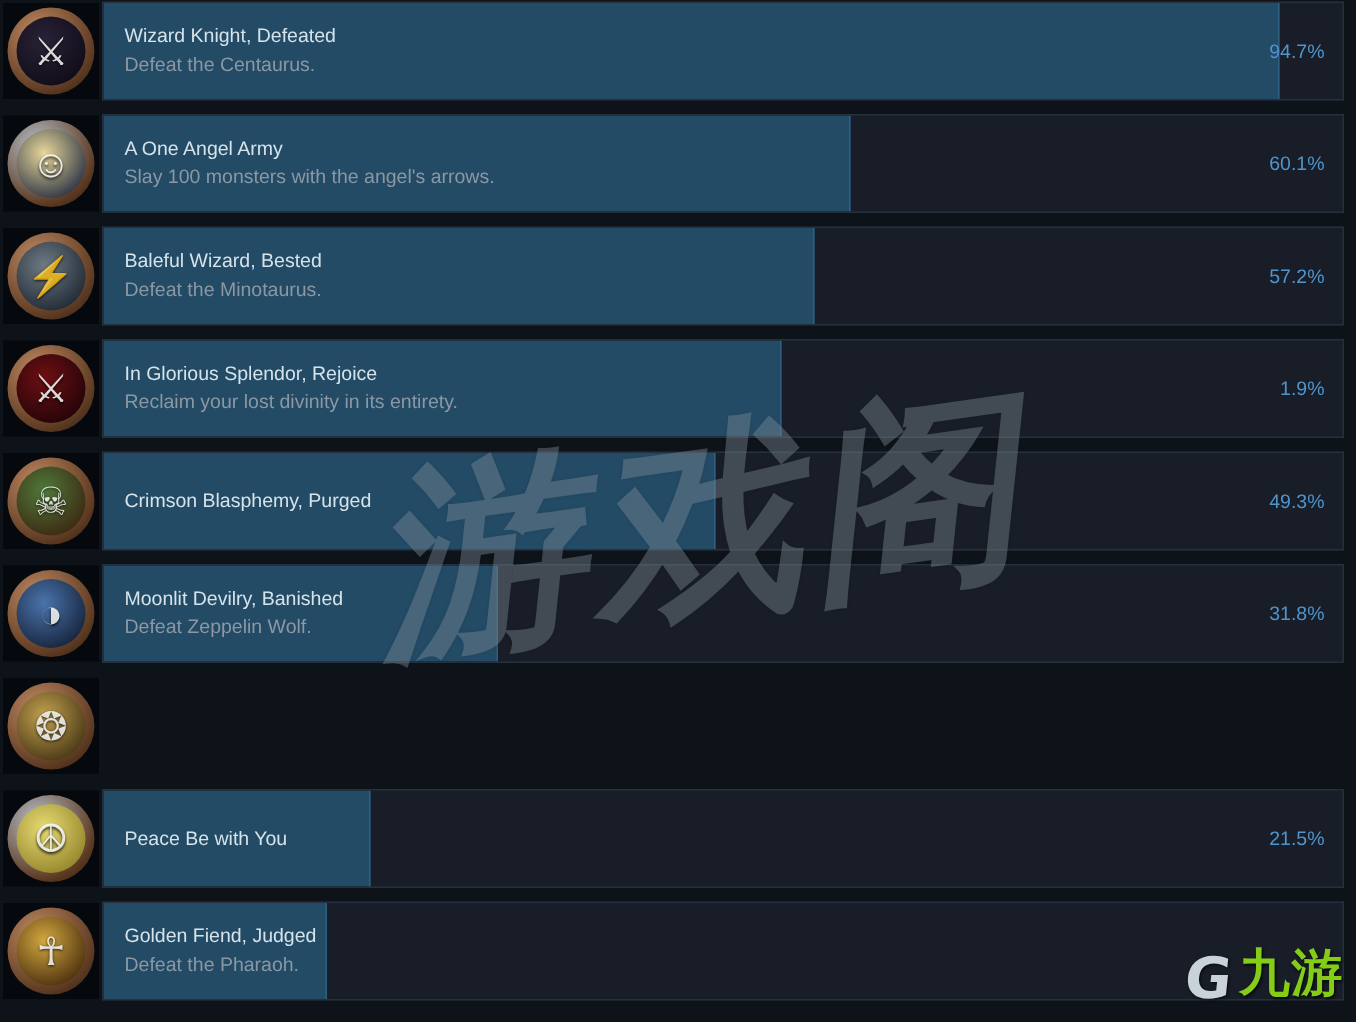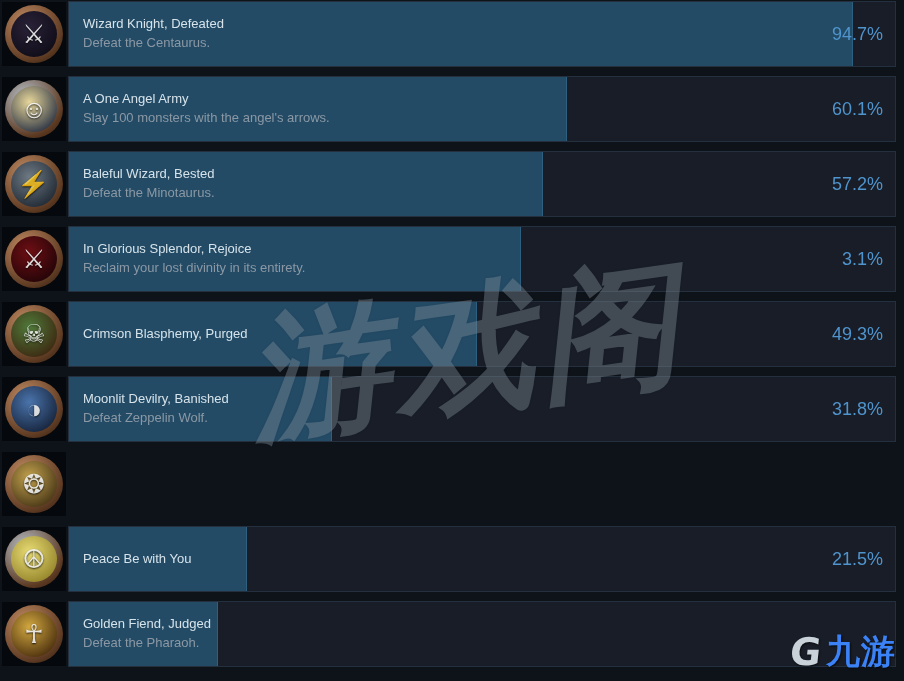--- a/index.html
+++ b/index.html
@@ -118,21 +118,21 @@
     margin-top: 2px;
     white-space: nowrap;
   }
   .ach-desc:empty { display: none; }
 
   .ach-pct {
     position: absolute;
     right: 12px;
     top: 50%;
     transform: translateY(-50%);
-    font-size: 18px;
+    font-size: 13px;
     color: #4f94cd;
     text-align: right;
     white-space: nowrap;
   }
 
   
   #watermark-center {
     position: absolute;
     left: 255px;
     top: 195px;
@@ -171,24 +171,24 @@
   #watermark-logo .logo-mark {
     font-family: "DejaVu Sans", sans-serif;
     font-size: 38px;
     font-weight: bold;
     color: #c9d2d9;
     line-height: 1;
     transform: skewX(-6deg);
     text-shadow: 1px 1px 2px rgba(0,0,0,0.7);
   }
   #watermark-logo .logo-text {
-    font-family: Liberation Serif, serif;
+    font-family: Liberation Mono, monospace;
     font-size: 34px;
     font-weight: bold;
-    color: #3b82f6;
+    color: #84cc16;
     line-height: 1;
     letter-spacing: 1px;
     text-shadow: 1px 1px 2px rgba(0,0,0,0.7);
   }
 </style>
 </head>
 <body>
 
 <div id="achievement-list">
     <div class="ach-row">
@@ -249,21 +249,21 @@
             <div class="glyph">⚔</div>
           </div>
         </div>
       </div>
       <div class="ach-bar">
         <div class="ach-fill" style="width: 452.088px;"></div>
         <div class="ach-text">
           <div class="ach-title">In Glorious Splendor, Rejoice</div>
           <div class="ach-desc">Reclaim your lost divinity in its entirety.</div>
         </div>
-        <div class="ach-pct">3.1%</div>
+        <div class="ach-pct">1.9%</div>
       </div>
     </div>
     <div class="ach-row">
       <div class="ach-icon">
         <div class="badge" style="background: radial-gradient(circle at 35% 30%, rgb(192, 138, 98), rgb(93, 58, 34) 70%, rgb(42, 26, 16) 100%);">
           <div class="inner" style="background: radial-gradient(circle at 40% 35%, rgb(79, 122, 58), rgb(58, 30, 12) 90%);">
             <div class="glyph">☠</div>
           </div>
         </div>
       </div>

